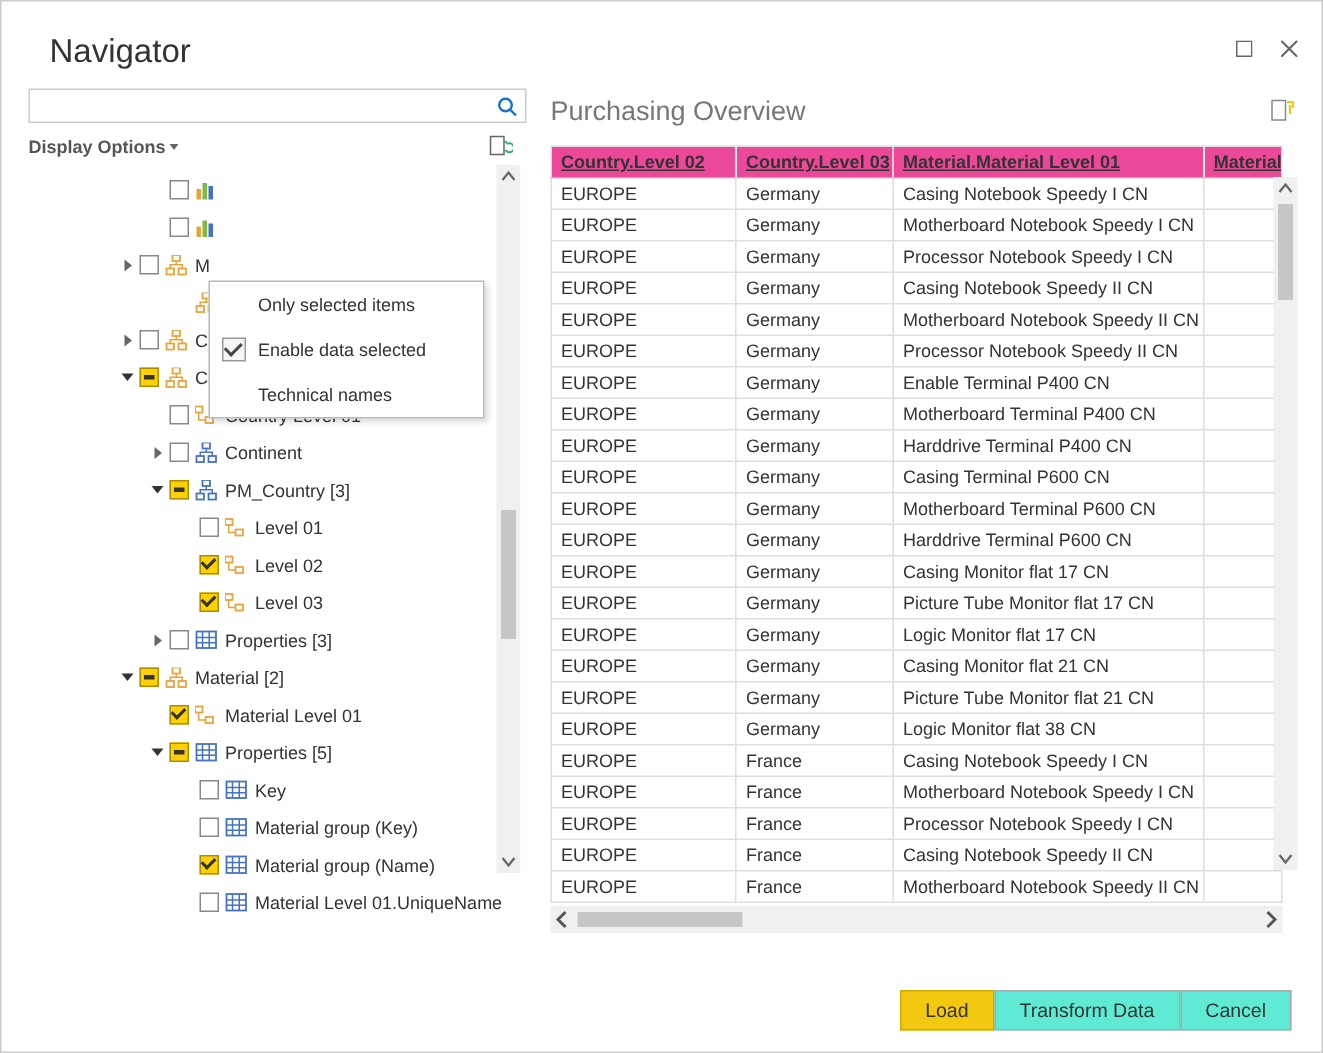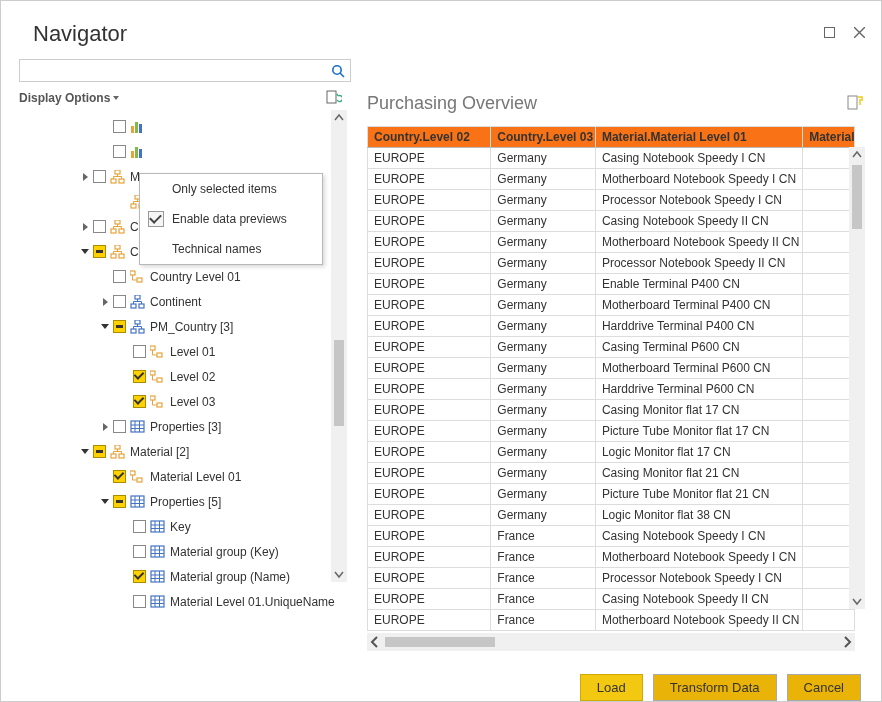--- a/index.html
+++ b/index.html
@@ -28,38 +28,38 @@
     .expander { width: 12px; display: flex; justify-content: center; color: #555; }
     .tri-r { border-top: 4px solid transparent; border-bottom: 4px solid transparent; border-left: 5px solid #666; }
     .tri-d { border-left: 4px solid transparent; border-right: 4px solid transparent; border-top: 5px solid #333; }
     .cb { width: 13px; height: 13px; border: 1px solid #888; background: #fff; flex: none; }
     .cb.sel { background: #ffd100; border-color: #aa8c00; position: relative; }
     .cb.sel::after { content: ""; position: absolute; left: 2px; top: -1px; width: 4px; height: 7px; border: solid #333; border-width: 0 2px 2px 0; transform: rotate(45deg); }
     .cb.ind { background: #ffd100; border-color: #aa8c00; position: relative; }
     .cb.ind::after { content: ""; position: absolute; left: 2px; right: 2px; top: 4px; height: 3px; background: #333; }
     .nicon { width: 16px; height: 16px; display: flex; align-items: center; justify-content: center; flex: none; margin: 0 2px; }
     .lbl { white-space: nowrap; color: #333; }
-    .ctxmenu { position: absolute; left: 120px; top: 114px; width: 184px; background: #fff; border: 1px solid #b8b8b8; box-shadow: 2px 2px 4px rgba(0,0,0,0.15); z-index: 10; }
+    .ctxmenu { position: absolute; left: 120px; top: 128px; width: 184px; background: #fff; border: 1px solid #b8b8b8; box-shadow: 2px 2px 4px rgba(0,0,0,0.15); z-index: 10; }
     .ctxrow { display: flex; align-items: center; height: 30px; padding-left: 8px; gap: 8px; }
     .ctx-check { width: 16px; height: 16px; border: 1px solid #999; background: #f5f5f5; position: relative; }
     .ctx-check::after { content:""; position:absolute; left:3px; top:0px; width:5px; height:9px; border: solid #444; border-width: 0 2px 2px 0; transform: rotate(45deg); }
     .ctx-spacer { width: 16px; height: 16px; }
-    .right { flex: 1; display: flex; flex-direction: column; margin-left: 20px; position: relative; justify-content: flex-end; }
+    .right { flex: 1; display: flex; flex-direction: column; margin-left: 20px; position: relative; }
     .preview-header { display: flex; justify-content: space-between; align-items: center; height: 30px; }
     .preview-title { font-size: 18px; color: #777; font-weight: 400; }
     .gridwrap { position: relative; margin-top: 8px; }
     .grid { border-collapse: collapse; table-layout: fixed; width: 488px; }
     .grid th, .grid td { border: 1px solid #ddd; padding: 3px 6px; text-align: left; font-weight: 400; white-space: nowrap; overflow: hidden; height: 21px; }
-    .grid th { background: #f97316; font-weight: 600; color: #333; border-bottom: 1px solid #bbb; }
+    .grid th { background: #ec4899; font-weight: 600; color: #333; border-bottom: 1px solid #bbb; text-decoration: underline; }
     .grid-vscroll { position: absolute; right: -2px; top: 21px; width: 16px; height: 462px; background: #f0f0f0; }
     .grid-hscroll { height: 18px; background: #f0f0f0; position: relative; display: flex; align-items: center; margin-top: 2px; width: 488px; }
     .sb-arrow-h { width: 16px; height: 16px; display:flex; align-items:center; justify-content:center; color:#666; }
     .sb-thumb-h { position:absolute; height: 10px; top: 4px; background:#c6c6c6; }
-    .footer { position: absolute; bottom: 0; left: 0; right: 0; height: 56px; display: flex; justify-content: flex-end; align-items: flex-end; gap: 10px; padding: 0 20px; border-top: none; }
-    .btn { border: 1px solid #aaa; padding: 5px 16px; font-size: 13px; background: #eab308; color: #333; }
+    .footer { position: absolute; bottom: 0; left: 0; right: 0; height: 56px; display: flex; justify-content: flex-end; align-items: center; padding: 0 20px; border-top: none; }
+    .btn { border: 1px solid #aaa; padding: 5px 16px; font-size: 13px; background: #5eead4; color: #333; }
     .btn.primary { background: #f2c811; border-color: #d0aa00; font-weight: 400; }
     svg { display: block; }
   </style>
 </head>
 <body>
 
 <div class="titlebar">
   <div class="title">Navigator</div>
   <div class="winbtns">
     <div class="winbtn">
@@ -414,21 +414,21 @@
       </div>
     </div>
 
     <div class="ctxmenu">
       <div class="ctxrow">
         <span class="ctx-spacer"></span>
         <span>Only selected items</span>
       </div>
       <div class="ctxrow">
         <span class="ctx-check"></span>
-        <span>Enable data previews</span>
+        <span>Enable data selected</span>
       </div>
       <div class="ctxrow">
         <span class="ctx-spacer"></span>
         <span>Technical names</span>
       </div>
     </div>
   </div>
 
   <div class="right">
     <div class="preview-header">

